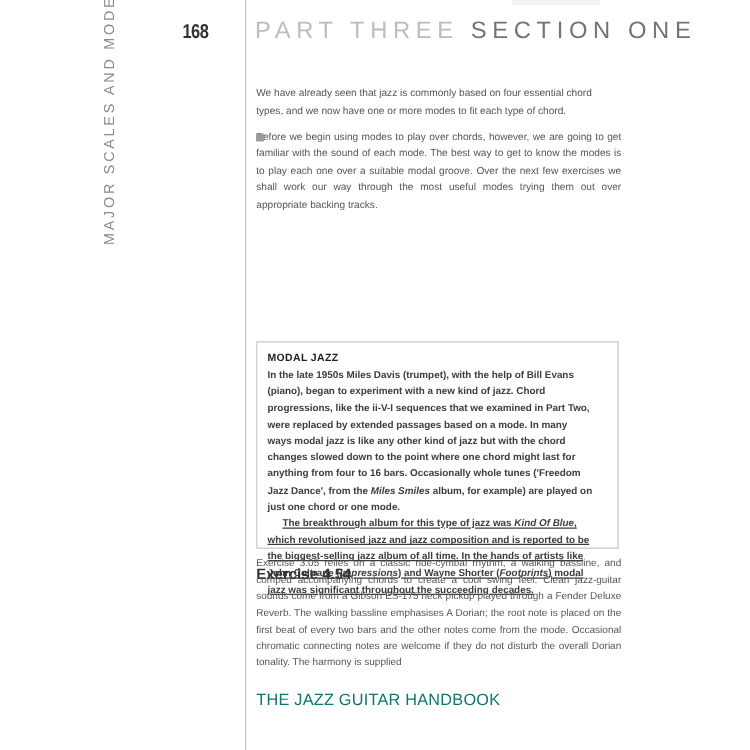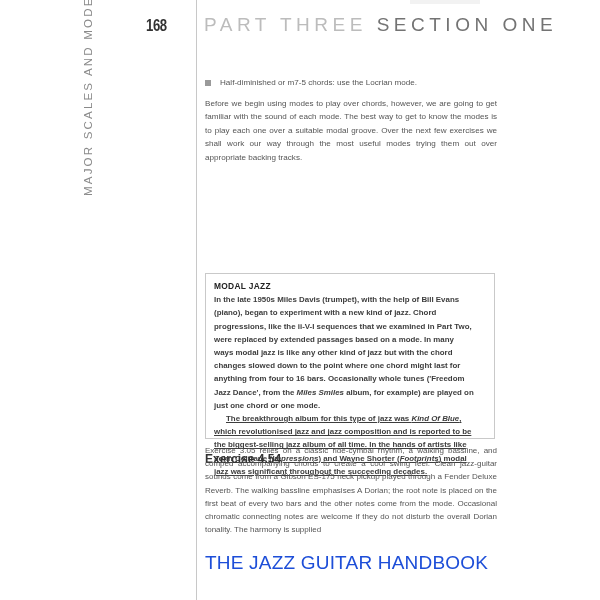--- a/index.html
+++ b/index.html
@@ -17,41 +17,42 @@
   .bullets { list-style:none; margin:0; padding:0; }
   .bullets li { position:relative; padding-left:15px; margin-bottom:7.5px; }
   .bullets .sq { position:absolute; left:0; top:4px; width:6px; height:6px; background:#9a9a9a; }
   .para2 { text-align:justify; margin-top:6px !important; }
   .box { position:absolute; left:205px; top:273px; width:290px; height:166px; border:1px solid #c9c9c9; box-sizing:border-box; padding:6px 20px 0 8px; font-size:7.9px; line-height:13.2px; color:#3d3d3d; font-weight:bold; }
   .box-title { color:#222; font-size:8.4px; letter-spacing:0.3px; }
   .box em { font-style:italic; }
   .indent { text-indent:12px;text-decoration:underline; }
   .ex-title { position:absolute; left:205px; top:452px; font-size:12px; font-weight:bold; color:#333; }
   .ex-body { position:absolute; left:205px; top:444px; width:292px; font-size:8px; line-height:13.2px; color:#555; text-align:justify; }
-  .footer { position:absolute; left:205px; top:552px; font-size:19px; color:#1d4ed8; letter-spacing:0.2px; white-space:nowrap; }
+  .footer { position:absolute; left:205px; top:552px; font-size:13px; color:#0f766e; letter-spacing:0.2px; white-space:nowrap; }
   .shade { position:absolute; left:410px; top:0; width:70px; height:4px; background:#f2f2f2; }
 </style>
 </head>
 <body>
 
 <div class="shade"></div>
 <div class="vrule"></div>
 
 <div class="side-title">MAJOR SCALES AND MODES</div>
 
 <div class="page-num">168</div>
 <div class="part">
   <span class="p1">PART THREE</span>
   <span class="p2">SECTION ONE</span>
 </div>
 
 <div class="content">
+  <p class="intro">We have already seen that jazz is commonly based on four essential chord types, and we now have one or more modes to fit each type of chord.</p>
   <ul class="bullets">
     <li><span class="sq"></span></li>
-    <li><span class="sq"></span><span>Half-diminished or m7-5 chords: use the Locrian mode.</span></li>
+    <li><span class="sq"></span></li>
   </ul>
   <p class="para2">Before we begin using modes to play over chords, however, we are going to get familiar with the sound of each mode. The best way to get to know the modes is to play each one over a suitable modal groove. Over the next few exercises we shall work our way through the most useful modes trying them out over appropriate backing tracks.</p>
 </div>
 
 <div class="box">
   <div class="box-title">MODAL JAZZ</div>
   <div><span>In the late 1950s Miles Davis (trumpet), with the help of Bill Evans (piano), began to experiment with a new kind of jazz. Chord progressions, like the ii-V-I sequences that we examined in Part Two, were replaced by extended passages based on a mode. In many ways modal jazz is like any other kind of jazz but with the chord changes slowed down to the point where one chord might last for anything from four to 16 bars. Occasionally whole tunes ('Freedom Jazz Dance', from the </span><em>Miles Smiles</em><span> album, for example) are played on just one chord or one mode.</span></div>
   <div class="indent"><span>The breakthrough album for this type of jazz was </span><em>Kind Of Blue</em><span>, which revolutionised jazz and jazz composition and is reported to be the biggest-selling jazz album of all time. In the hands of artists like John Coltrane (</span><em>Impressions</em><span>) and Wayne Shorter (</span><em>Footprints</em><span>) modal jazz was significant throughout the succeeding decades.</span></div>
 </div>
 

